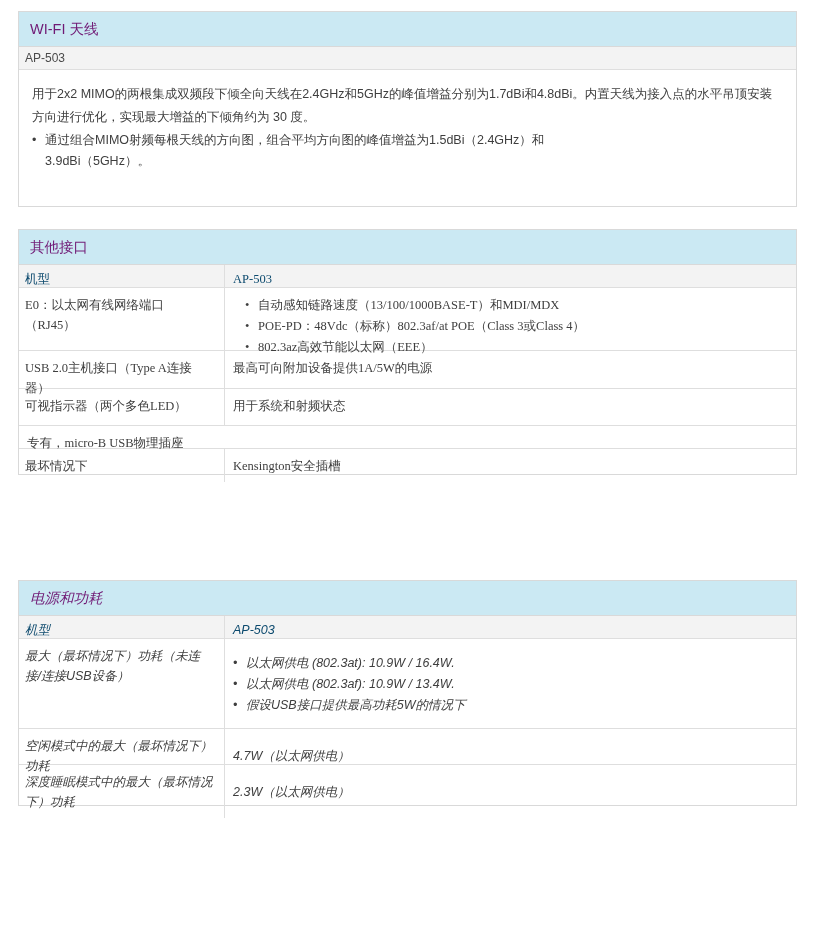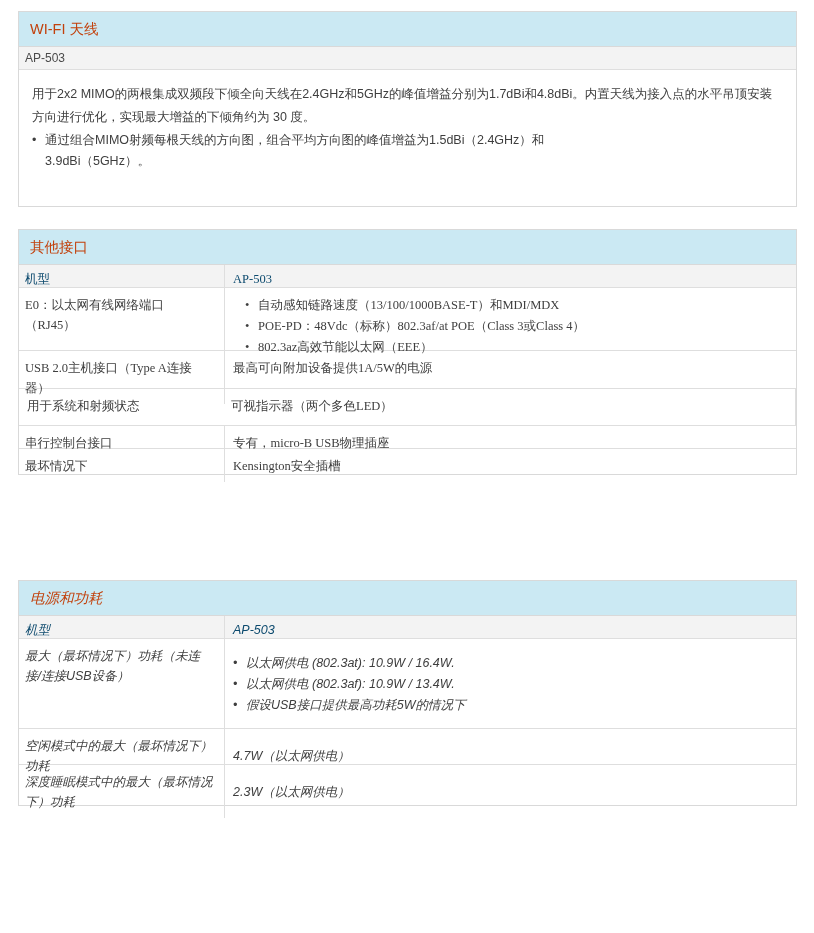--- a/index.html
+++ b/index.html
@@ -17,21 +17,21 @@
     border:1px solid #d9d9d9; background:#fff;
   }
   #sec1 { top:11px;  height:196px; }
   #sec2 { top:229px;font-family:Liberation Serif, serif; }
   #sec3 { top:580px;font-style:italic; }
 
   .sec-header {
     height:35px; background:#cbe9f3;
     display:flex; align-items:center;
     padding:0 11px;
-    font-size:14.5px; color:#c2410c;
+    font-size:14.5px; color:#701a75;
     border-bottom:1px solid #d9d9d9;
   }
 
   .model-row {
     height:23px; background:#f3f3f3;
     display:flex; align-items:center;
     padding:0 6px;
     font-size:12px; color:#4a4a4a;
     border-bottom:1px solid #dedede;
   }
@@ -100,25 +100,24 @@
           <li>POE-PD：48Vdc（标称）802.3af/at POE（Class 3或Class 4）</li>
           <li>802.3az高效节能以太网（EEE）</li>
         </ul>
       </div>
     </div>
     <div class="trow h38">
       <div class="cell label">USB 2.0主机接口（Type A连接器）</div>
       <div class="cell value">最高可向附加设备提供1A/5W的电源</div>
     </div>
     <div class="trow h37">
+      <div class="cell label">可视指示器（两个多色LED）</div>
       <div class="cell value">用于系统和射频状态</div>
-      <div class="cell label">可视指示器（两个多色LED）</div>
     </div>
     <div class="trow h23">
-      <div class="cell label">串行控制台接口</div>
       <div class="cell value">专有，micro-B USB物理插座</div>
     </div>
     <div class="trow h25">
       <div class="cell label">最坏情况下</div>
       <div class="cell value">Kensington安全插槽</div>
     </div>
   </section>
 
   <section class="section" id="sec3">
     <div class="sec-header">

